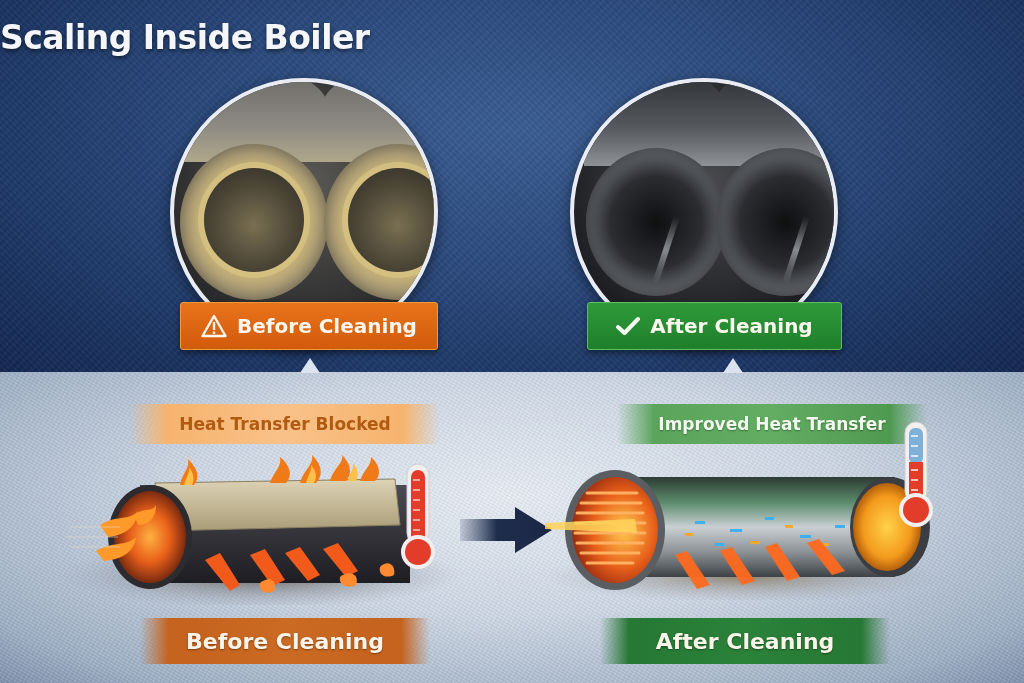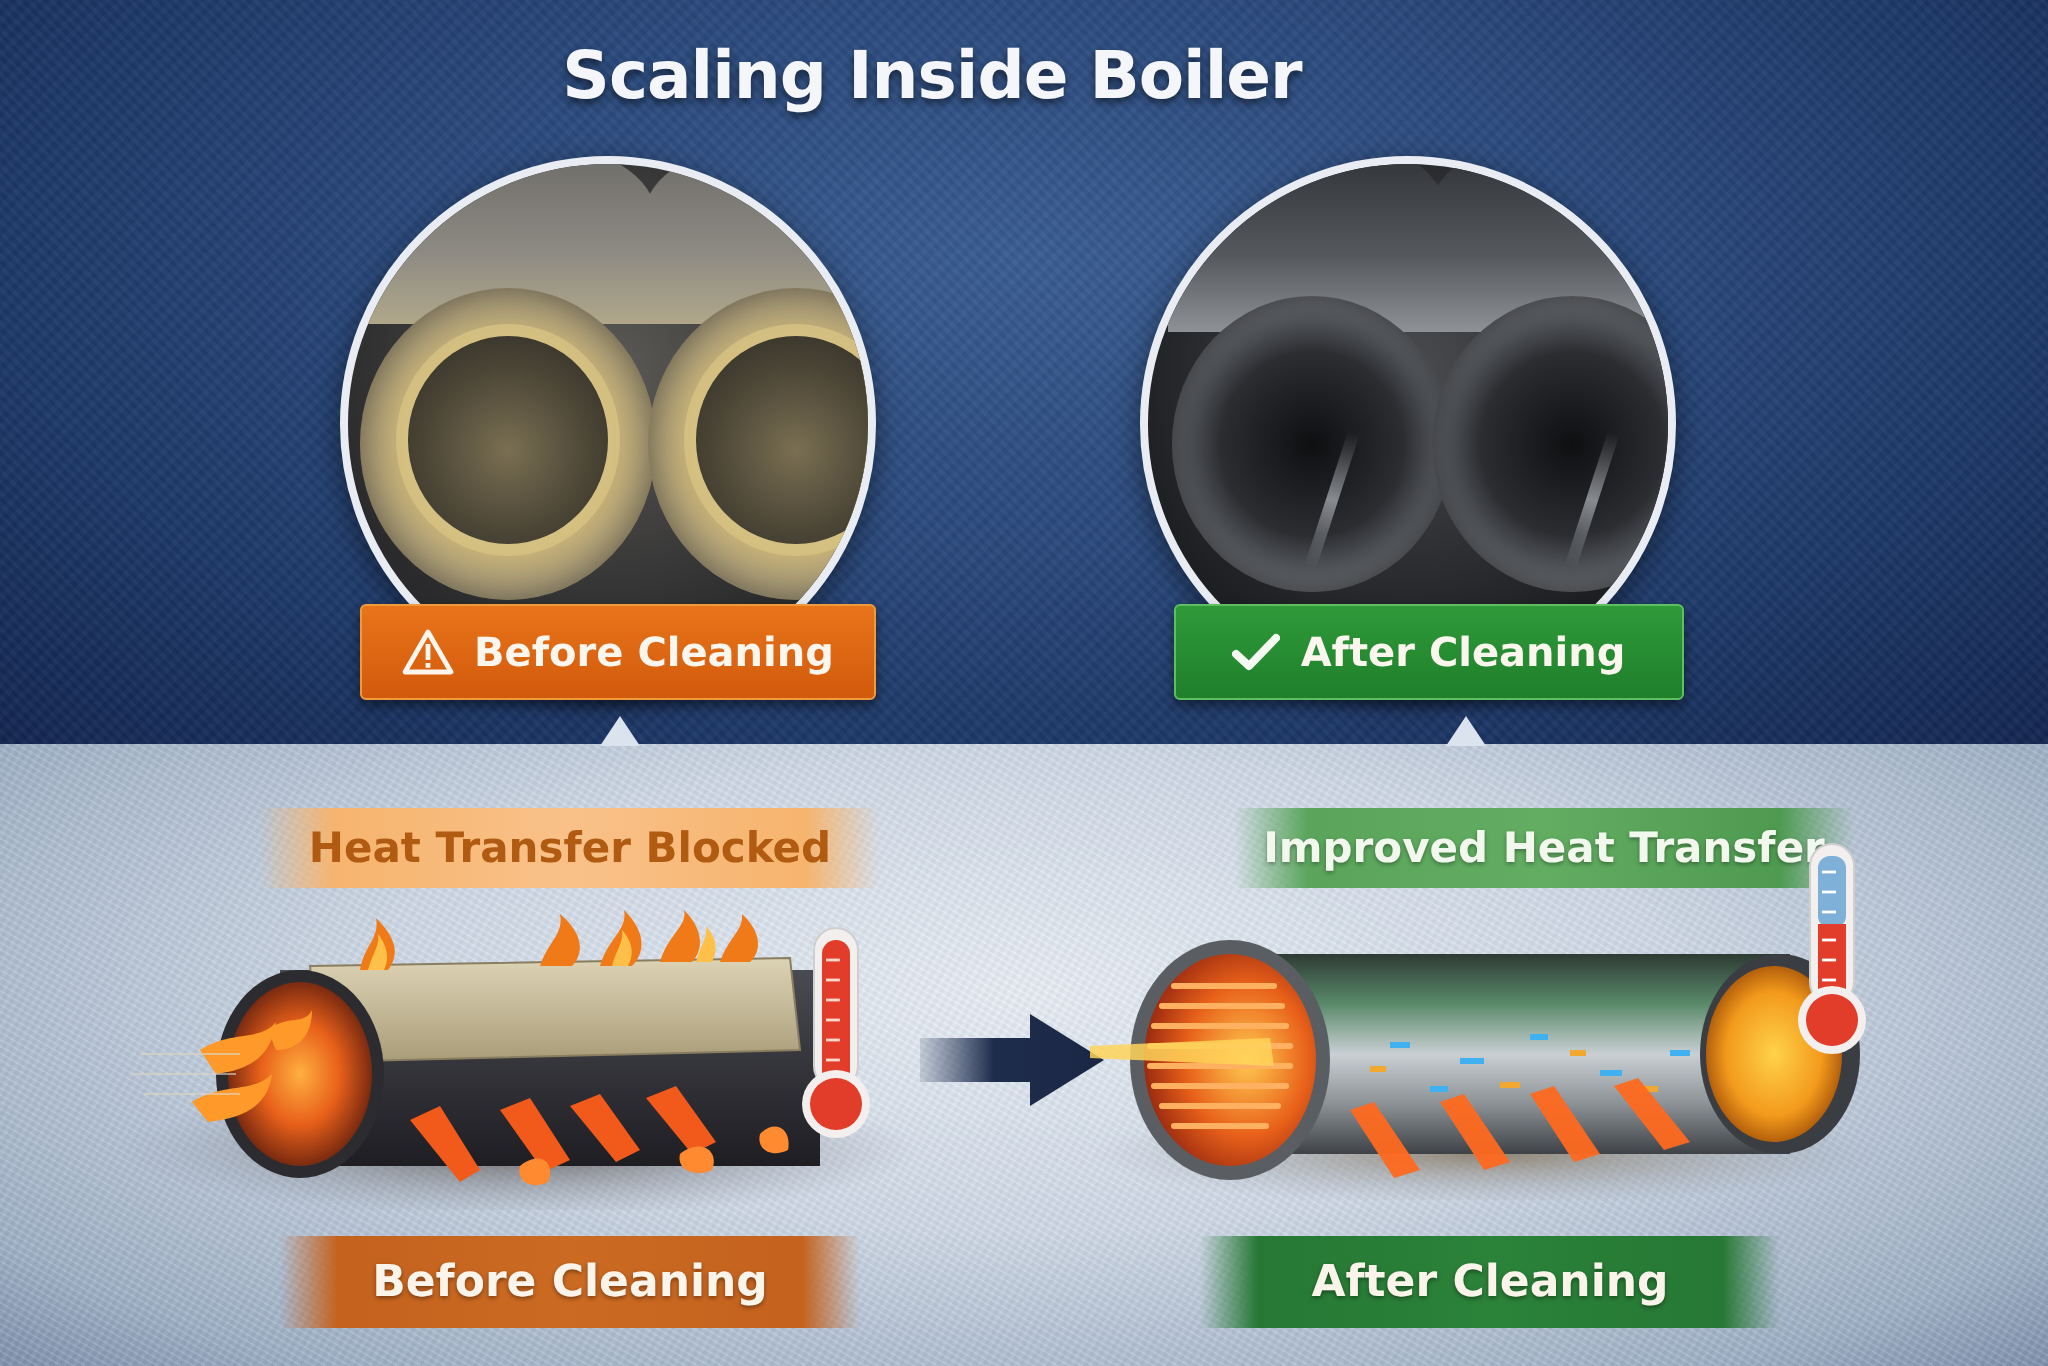--- a/index.html
+++ b/index.html
@@ -28,21 +28,21 @@
       repeating-linear-gradient(30deg, rgba(255,255,255,0.08) 0 1px, rgba(0,0,0,0.03) 1px 3px),
       repeating-linear-gradient(-60deg, rgba(0,0,0,0.025) 0 2px, rgba(255,255,255,0.04) 2px 4px);
   }
   .notch {
     position: absolute; top: 358px; width: 0; height: 0;
     border-left: 10px solid transparent; border-right: 10px solid transparent;
     border-bottom: 15px solid #dbe3ee; z-index: 2;
   }
 
   .title {
-    position: absolute; top: 18px; left: 0; width: 932px; text-align: center;
+    position: absolute; top: 18px; left: 0; width: 932px; text-align: left;
     color: #f4f6fa; font-family: "DejaVu Sans", sans-serif; font-weight: bold;
     font-size: 33px; letter-spacing: -0.5px;
     text-shadow: 0 2px 4px rgba(0,0,0,0.55);
   }
 
   
   .photo-circle {
     position: absolute; width: 268px; height: 268px; border-radius: 50%;
     border: 4px solid #e9edf3; overflow: hidden;
     box-shadow: 0 4px 14px rgba(0,0,0,0.5);
@@ -96,21 +96,21 @@
     box-shadow: 0 3px 6px rgba(0,0,0,0.45);
   }
   .banner-before-top { left: 180px; width: 258px; background: linear-gradient(180deg, #e8741a 0%, #d25a0c 100%); border: 1px solid #f09a3c; }
   .banner-after-top  { left: 587px; width: 255px; background: linear-gradient(180deg, #2f9a3a 0%, #1f7f2b 100%); border: 1px solid #5fbf60; }
   .warn-icon svg, .check-icon svg { display: block; }
 
   
   .banner-mid {
     position: absolute; top: 404px; height: 40px;
     display: flex; align-items: center; justify-content: center;
-    font-weight: bold; font-size: 21px;
+    font-weight: bold; font-size: 17px;
   }
   .banner-blocked { left: 130px; width: 310px; color: #b15a12;
     background: linear-gradient(90deg, rgba(246,180,110,0) 0%, #f6b46e 12%, #f9c189 50%, #f6b46e 88%, rgba(246,180,110,0) 100%); }
   .banner-improved { left: 617px; width: 310px; color: #f3f8ef;
     background: linear-gradient(90deg, rgba(95,165,95,0) 0%, #5aa55b 12%, #62ad62 50%, #4e9a50 88%, rgba(95,165,95,0) 100%);
     text-shadow: 0 1px 2px rgba(0,0,0,0.35); }
 
   
   .banner-bottom {
     position: absolute; top: 618px; height: 46px;

